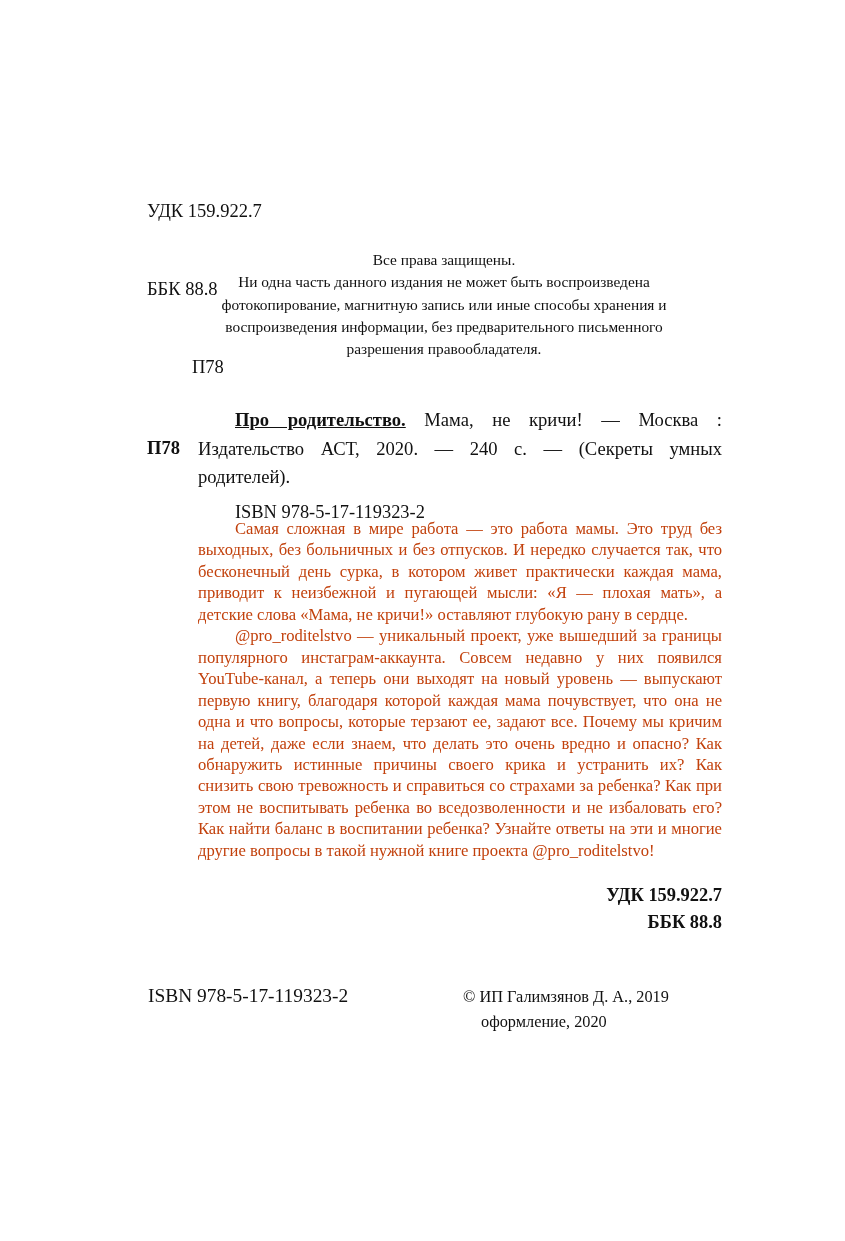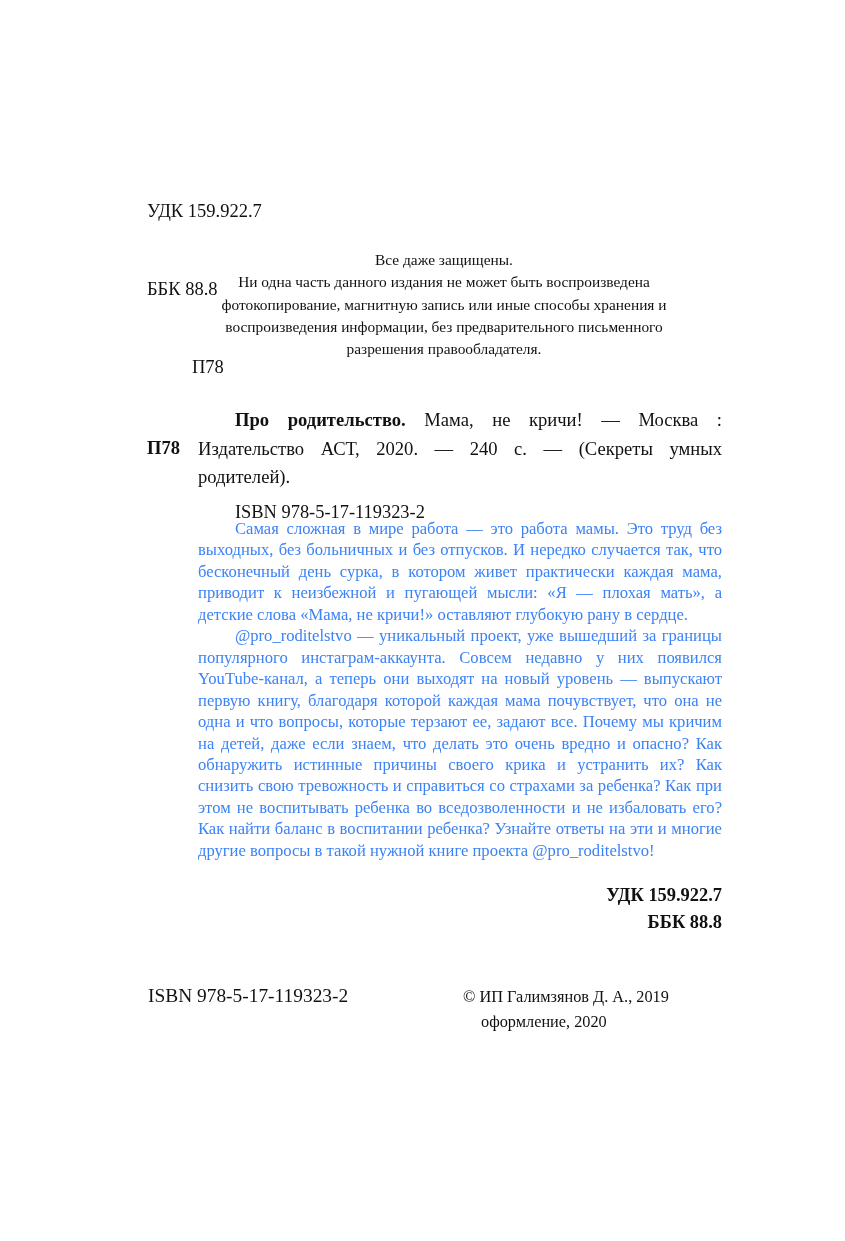--- a/index.html
+++ b/index.html
@@ -61,40 +61,40 @@
   }
   .biblio-body {
     margin-left: 51px;
     width: 524px;
     font-size: 18.6px;
     line-height: 28.7px;
     text-align: justify;
     text-indent: 37px;
     hyphens: none;
   }
-  .biblio-body .title-run { font-weight: bold; }
+  .biblio-body .title-run { font-weight: bold; text-decoration: underline; }
   .biblio-isbn {
     margin-left: 51px;
     width: 524px;
     font-size: 18.4px;
     line-height: 28px;
     padding-top: 6px;
     text-indent: 37px;
   }
 
   
   .annotation {
     position: absolute;
     left: 198px;
     top: 518px;
     width: 524px;
     font-size: 16.6px;
     line-height: 21.45px;
     text-align: justify;
-    color: #3b82f6;
+    color: #c2410c;
   }
   .annotation p {
     margin: 0;
     text-indent: 37px;
     text-align: justify;
     text-justify: inter-word;
   }
   .annotation p + p { margin-top: 0; }
 
   
@@ -141,21 +141,21 @@
 
 <div class="page">
 
   <div class="classification">
     <span class="row">УДК 159.922.7</span>
     <span class="row">ББК 88.8</span>
     <span class="row indented">П78</span>
   </div>
 
   <div class="rights-notice">
-    <span class="line">Все даже защищены.</span>
+    <span class="line">Все права защищены.</span>
     <span class="line">Ни одна часть данного издания не может быть воспроизведена</span>
     <span class="line">фотокопирование, магнитную запись или иные способы хранения и</span>
     <span class="line">воспроизведения информации, без предварительного письменного</span>
     <span class="line">разрешения правообладателя.</span>
   </div>
 
   <div class="biblio">
     <div class="biblio-marker">П78</div>
     <div class="biblio-body"><span class="title-run">Про родительство.</span><span> Мама, не кричи! — Москва : Издательство АСТ, 2020. — 240 с. — (Секреты умных родителей).</span></div>
     <div class="biblio-isbn">ISBN 978-5-17-119323-2</div>

